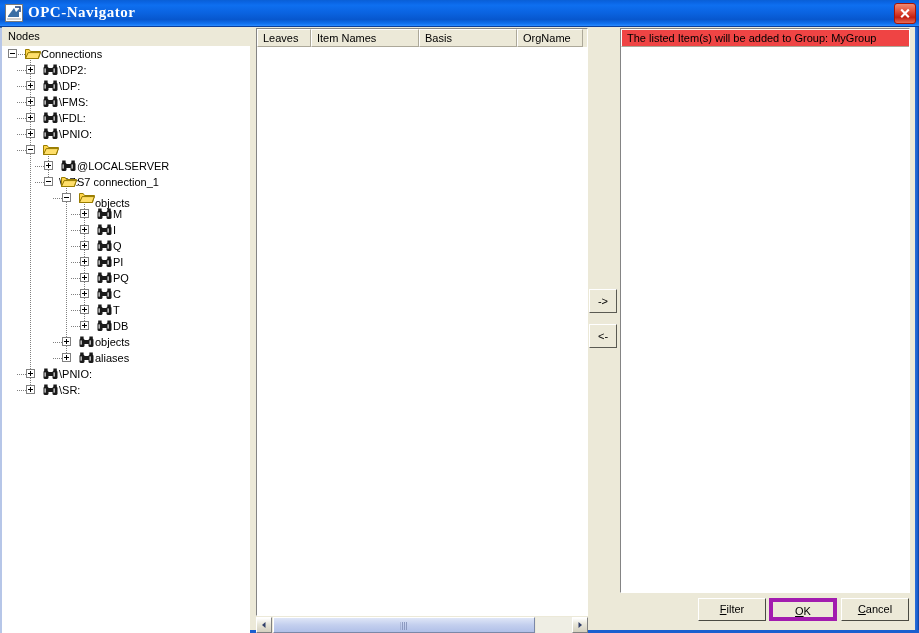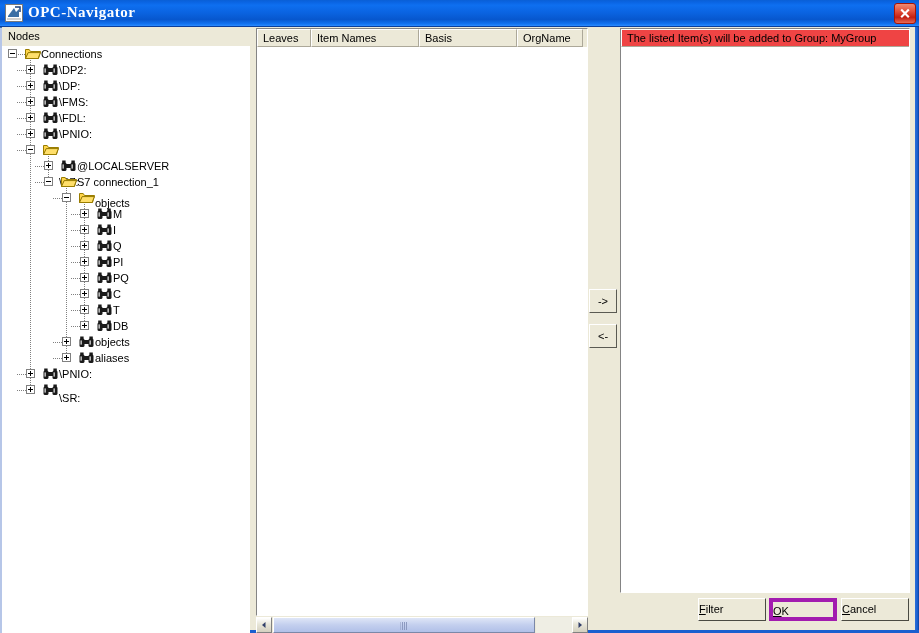--- a/index.html
+++ b/index.html
@@ -284,20 +284,21 @@
   .btn {
     position: absolute;
     height: 23px;
     background: #ece9d8;
     border: 1px solid;
     border-color: #ffffff #4a4a42 #4a4a42 #ffffff;
     box-sizing: border-box;
     font-family: "Liberation Sans", sans-serif;
     font-size: 11px;
     color: #000;
+    text-align: center;
     line-height: 21px;
     cursor: pointer;
     white-space: nowrap;
   }
   .btn.default {
     border: 4px solid #a21caf;
     line-height: 19px;
   }
   .btn u { text-decoration: underline; }
   #btn-filter { left: 698px; top: 598px; width: 68px; }
@@ -636,21 +637,21 @@
           <span class="plus expandable" style="position: absolute; left: 24px; top: 3px;"></span>
           <span class="ico" style="position: absolute; left: 38px; top: 2px;"><svg width="15" height="12" viewBox="0 0 15 12">
               <rect x="0.5" y="2.5" width="5" height="8.5" rx="1.6" fill="#1a1a1a"></rect>
               <rect x="9.5" y="2.5" width="5" height="8.5" rx="1.6" fill="#1a1a1a"></rect>
               <rect x="5" y="4" width="5" height="4" fill="#1a1a1a"></rect>
               <rect x="1.2" y="0.5" width="3.4" height="2.6" fill="#1a1a1a"></rect>
               <rect x="10.4" y="0.5" width="3.4" height="2.6" fill="#1a1a1a"></rect>
               <rect x="1.5" y="4.4" width="1.3" height="4.2" fill="#ffffff" opacity="0.85"></rect>
               <rect x="10.5" y="4.4" width="1.3" height="4.2" fill="#ffffff" opacity="0.85"></rect>
             </svg></span>
-          <span class="tlabel" style="position: absolute; left: 57px; top: 8px;">\SR:</span>
+          <span class="tlabel" style="position: absolute; left: 57px; top: 0px;">\SR:</span>
         </div>
       </div>
   </div>
 
   <div id="list-panel">
     <div id="list-header">
         <div class="colhdr" style="width: 54px;"><span>Leaves</span></div>
         <div class="colhdr" style="width: 108px;"><span>Item Names</span></div>
         <div class="colhdr" style="width: 98px;"><span>Basis</span></div>
         <div class="colhdr" style="width: 66px;"><span>OrgName</span></div>

